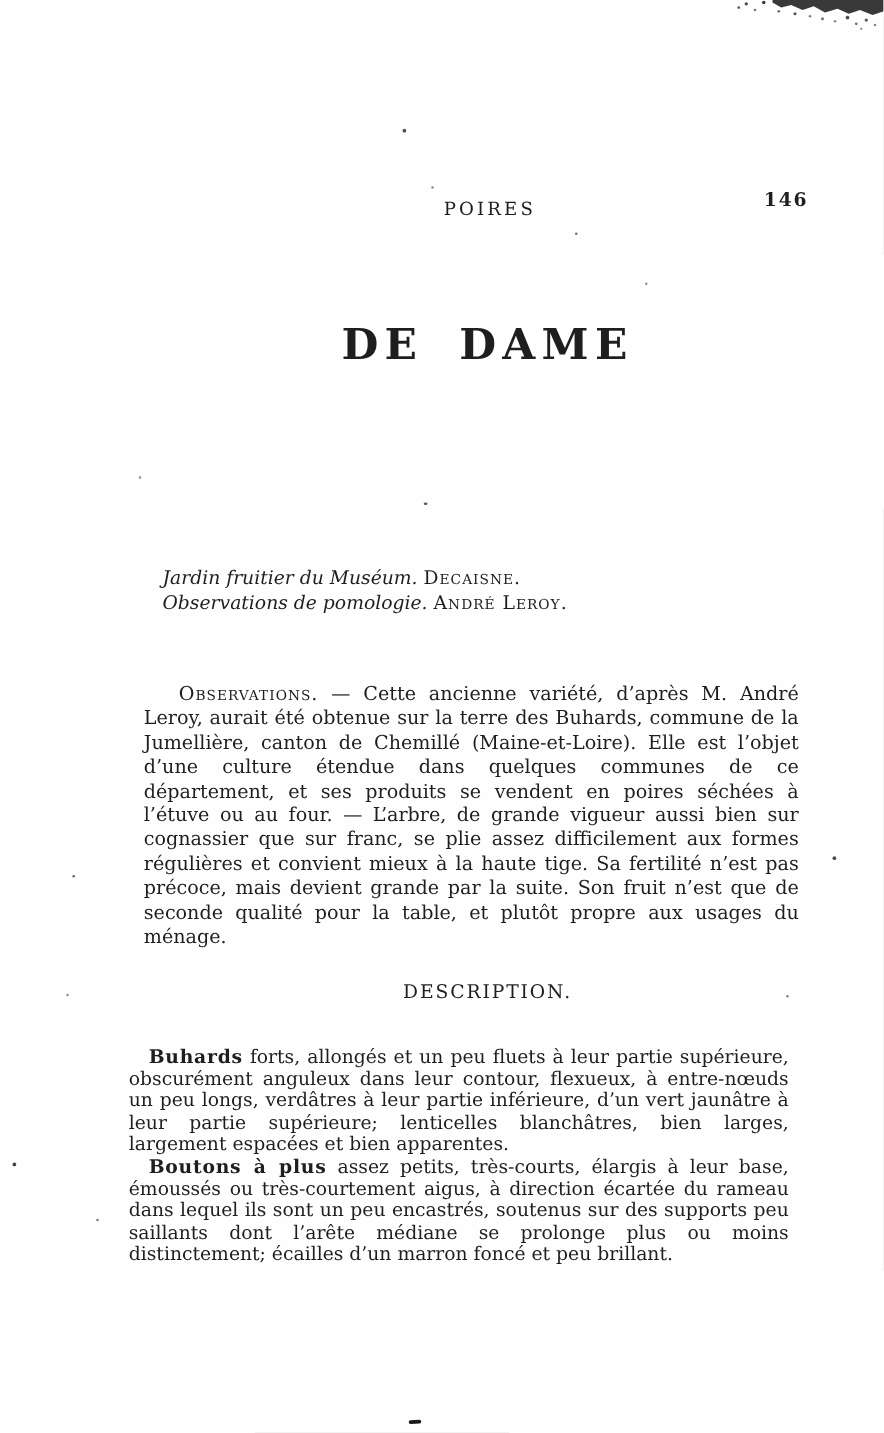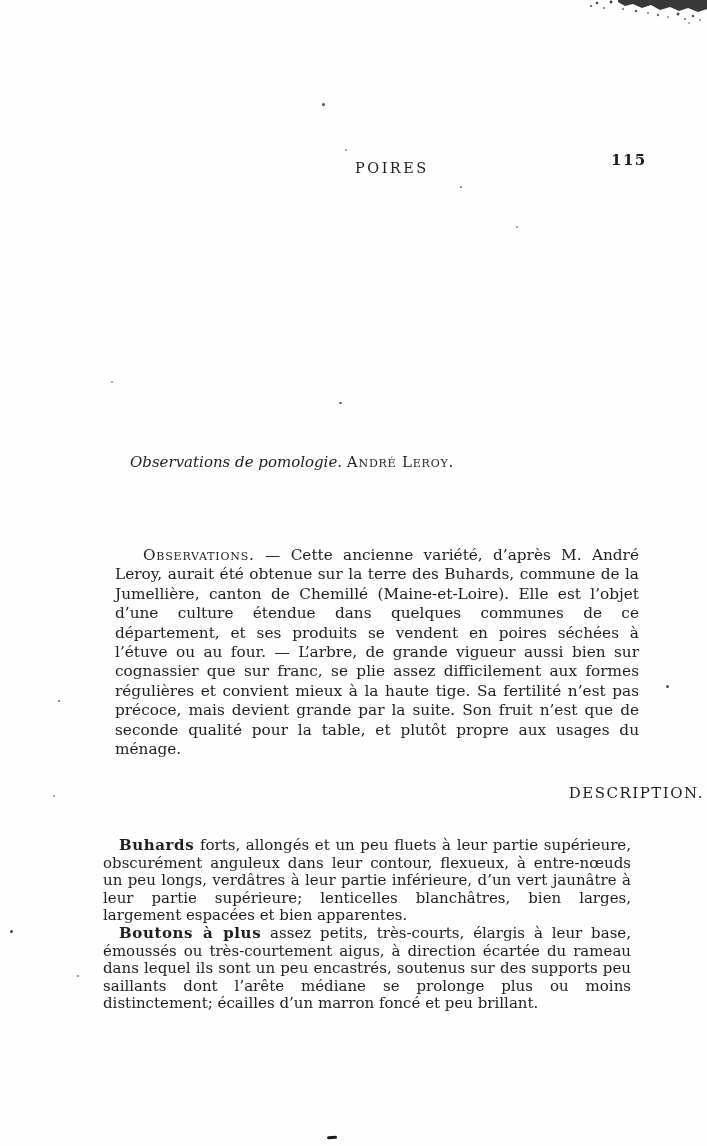--- a/index.html
+++ b/index.html
@@ -88,21 +88,21 @@
     font-variant: small-caps;
     letter-spacing: 0.8px;
   }
   
   .desc-heading {
     position: absolute;
     top: 784px;
     left: 76px;
     width: 628px;
     margin: 0;
-    text-align: right;
+    text-align: center;
     font-size: 15px;
     font-weight: normal;
     letter-spacing: 1.5px;
   }
   .desc-para {
     position: absolute;
     left: 103px;
     width: 528px;
     margin: 0;
     font-size: 15px;
@@ -159,24 +159,26 @@
       <circle cx="80" cy="17" r="1" opacity="0.5"></circle>
       <circle cx="90" cy="14" r="1.5" opacity="0.75"></circle>
       <circle cx="97" cy="19" r="1.1" opacity="0.6"></circle>
       <circle cx="105" cy="16" r="1.3" opacity="0.7"></circle>
       <circle cx="112" cy="20" r="1" opacity="0.55"></circle>
       <circle cx="101" cy="23" r="0.9" opacity="0.5"></circle>
     </g>
   </svg>
 
   <span class="running-title">POIRES</span>
-  <span class="page-number">115</span>
-
+  <span class="page-number">146</span>
+
+  <h1 class="variety-title">DE DAME</h1>
 
   <div class="references">
+    <p class="ref"><span class="ref-work">Jardin fruitier du Muséum.</span> <span class="ref-author">Decaisne.</span></p>
     <p class="ref"><span class="ref-work">Observations de pomologie.</span> <span class="ref-author">André Leroy.</span></p>
   </div>
 
   <p class="observations"><span class="smallcaps">Observations.</span> <span>— Cette ancienne variété, d’après M. André Leroy, aurait été obtenue sur la terre des Buhards, commune de la Jumellière, canton de Chemillé (Maine-et-Loire). Elle est l’objet d’une culture étendue dans quelques communes de ce département, et ses produits se vendent en poires séchées à l’étuve ou au four. — L’arbre, de grande vigueur aussi bien sur cognassier que sur franc, se plie assez difficilement aux formes régulières et convient mieux à la haute tige. Sa fertilité n’est pas précoce, mais devient grande par la suite. Son fruit n’est que de seconde qualité pour la table, et plutôt propre aux usages du ménage.</span></p>
 
   <h2 class="desc-heading">DESCRIPTION.</h2>
 
   <p class="desc-para para-rameaux"><span class="lead-word">Buhards</span> <span>forts, allongés et un peu fluets à leur partie supérieure, obscurément anguleux dans leur contour, flexueux, à entre-nœuds un peu longs, verdâtres à leur partie inférieure, d’un vert jaunâtre à leur partie supérieure; lenticelles blanchâtres, bien larges, largement espacées et bien apparentes.</span></p>
 
   <p class="desc-para para-boutons"><span class="lead-word">Boutons à plus</span> <span>assez petits, très-courts, élargis à leur base, émoussés ou très-courtement aigus, à direction écartée du rameau dans lequel ils sont un peu encastrés, soutenus sur des supports peu saillants dont l’arête médiane se prolonge plus ou moins distinctement; écailles d’un marron foncé et peu brillant.</span></p>

